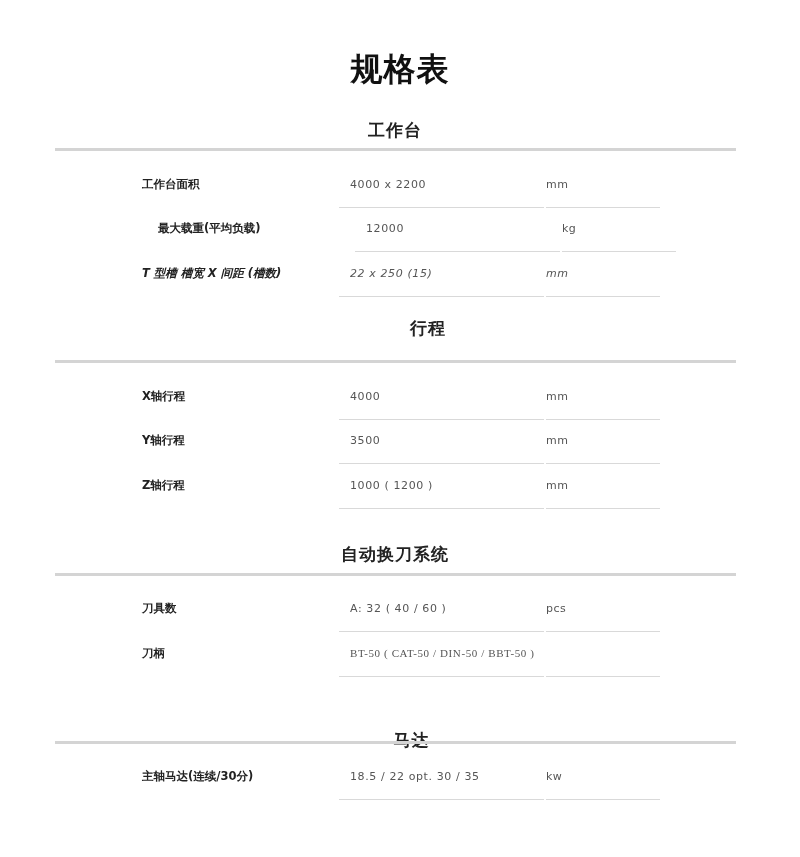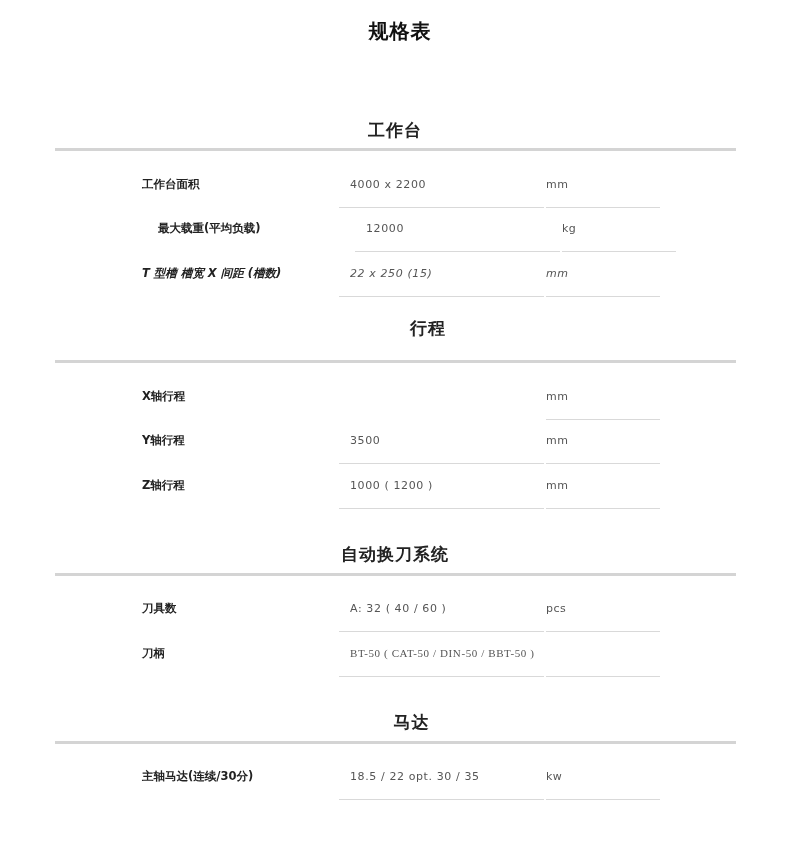--- a/index.html
+++ b/index.html
@@ -1,21 +1,21 @@
 <!DOCTYPE html>
 <html><head>
   <meta charset="utf-8">
   <style>
     * { box-sizing: border-box; margin: 0; padding: 0; }
     html, body { width: 800px; height: 857px; background: #ffffff; }
     body { position: relative; font-family: "DejaVu Sans", "Liberation Sans", sans-serif; color: #222; overflow: hidden; }
 
     .page-title {
-      position: absolute; left: 0; width: 800px; top: 18px;
-      text-align: center; font-size: 20px; font-weight: bold; color: #111;
+      position: absolute; left: 0; width: 800px; top: 48px;
+      text-align: center; font-size: 32px; font-weight: bold; color: #111;
       letter-spacing: 1px;
     }
 
     .section { position: absolute; left: 0; width: 800px; }
     .section-title {
       position: absolute; left: 0; width: 790px; text-align: center;
       font-size: 17px; font-weight: bold; color: #222; letter-spacing: 1px;
     }
     .section-rule {
       position: absolute; left: 55px; width: 681px; height: 3px;
@@ -75,20 +75,23 @@
     <div class="unit"><span>mm</span></div>
   </div>
 </div>
 
 <div class="section" style="top:0;">
   <div class="section-title" style="top:317px;margin-left:33px;">行程</div>
   <div class="section-rule" style="top:360px;"></div>
 
   <div class="row" style="top:376px;">
     <div class="label">X轴行程</div>
+    <div class="value">
+        <span>4000</span>
+      </div>
     <div class="unit"><span>mm</span></div>
   </div>
   <div class="row" style="top:420px;">
     <div class="label">Y轴行程</div>
     <div class="value">
         <span>3500</span>
       </div>
     <div class="unit"><span>mm</span></div>
   </div>
   <div class="row" style="top:465px;">
@@ -114,21 +117,21 @@
   <div class="row" style="top:633px;font-family:Liberation Serif, serif;">
     <div class="label">刀柄</div>
     <div class="value">
         <span>BT-50 ( CAT-50 / DIN-50 / BBT-50 )</span>
       </div>
     <div class="unit"><span></span></div>
   </div>
 </div>
 
 <div class="section" style="top:0;">
-  <div class="section-title" style="top:711px;padding-left:33px;">马达</div>
+  <div class="section-title" style="top:729px;padding-left:33px;">马达</div>
   <div class="section-rule" style="top:741px;"></div>
 
   <div class="row" style="top:756px;">
     <div class="label">主轴马达(连续/30分)</div>
     <div class="value">
         <span>18.5 / 22 opt. 30 / 35</span>
       </div>
     <div class="unit"><span>kw</span></div>
   </div>
 </div>

